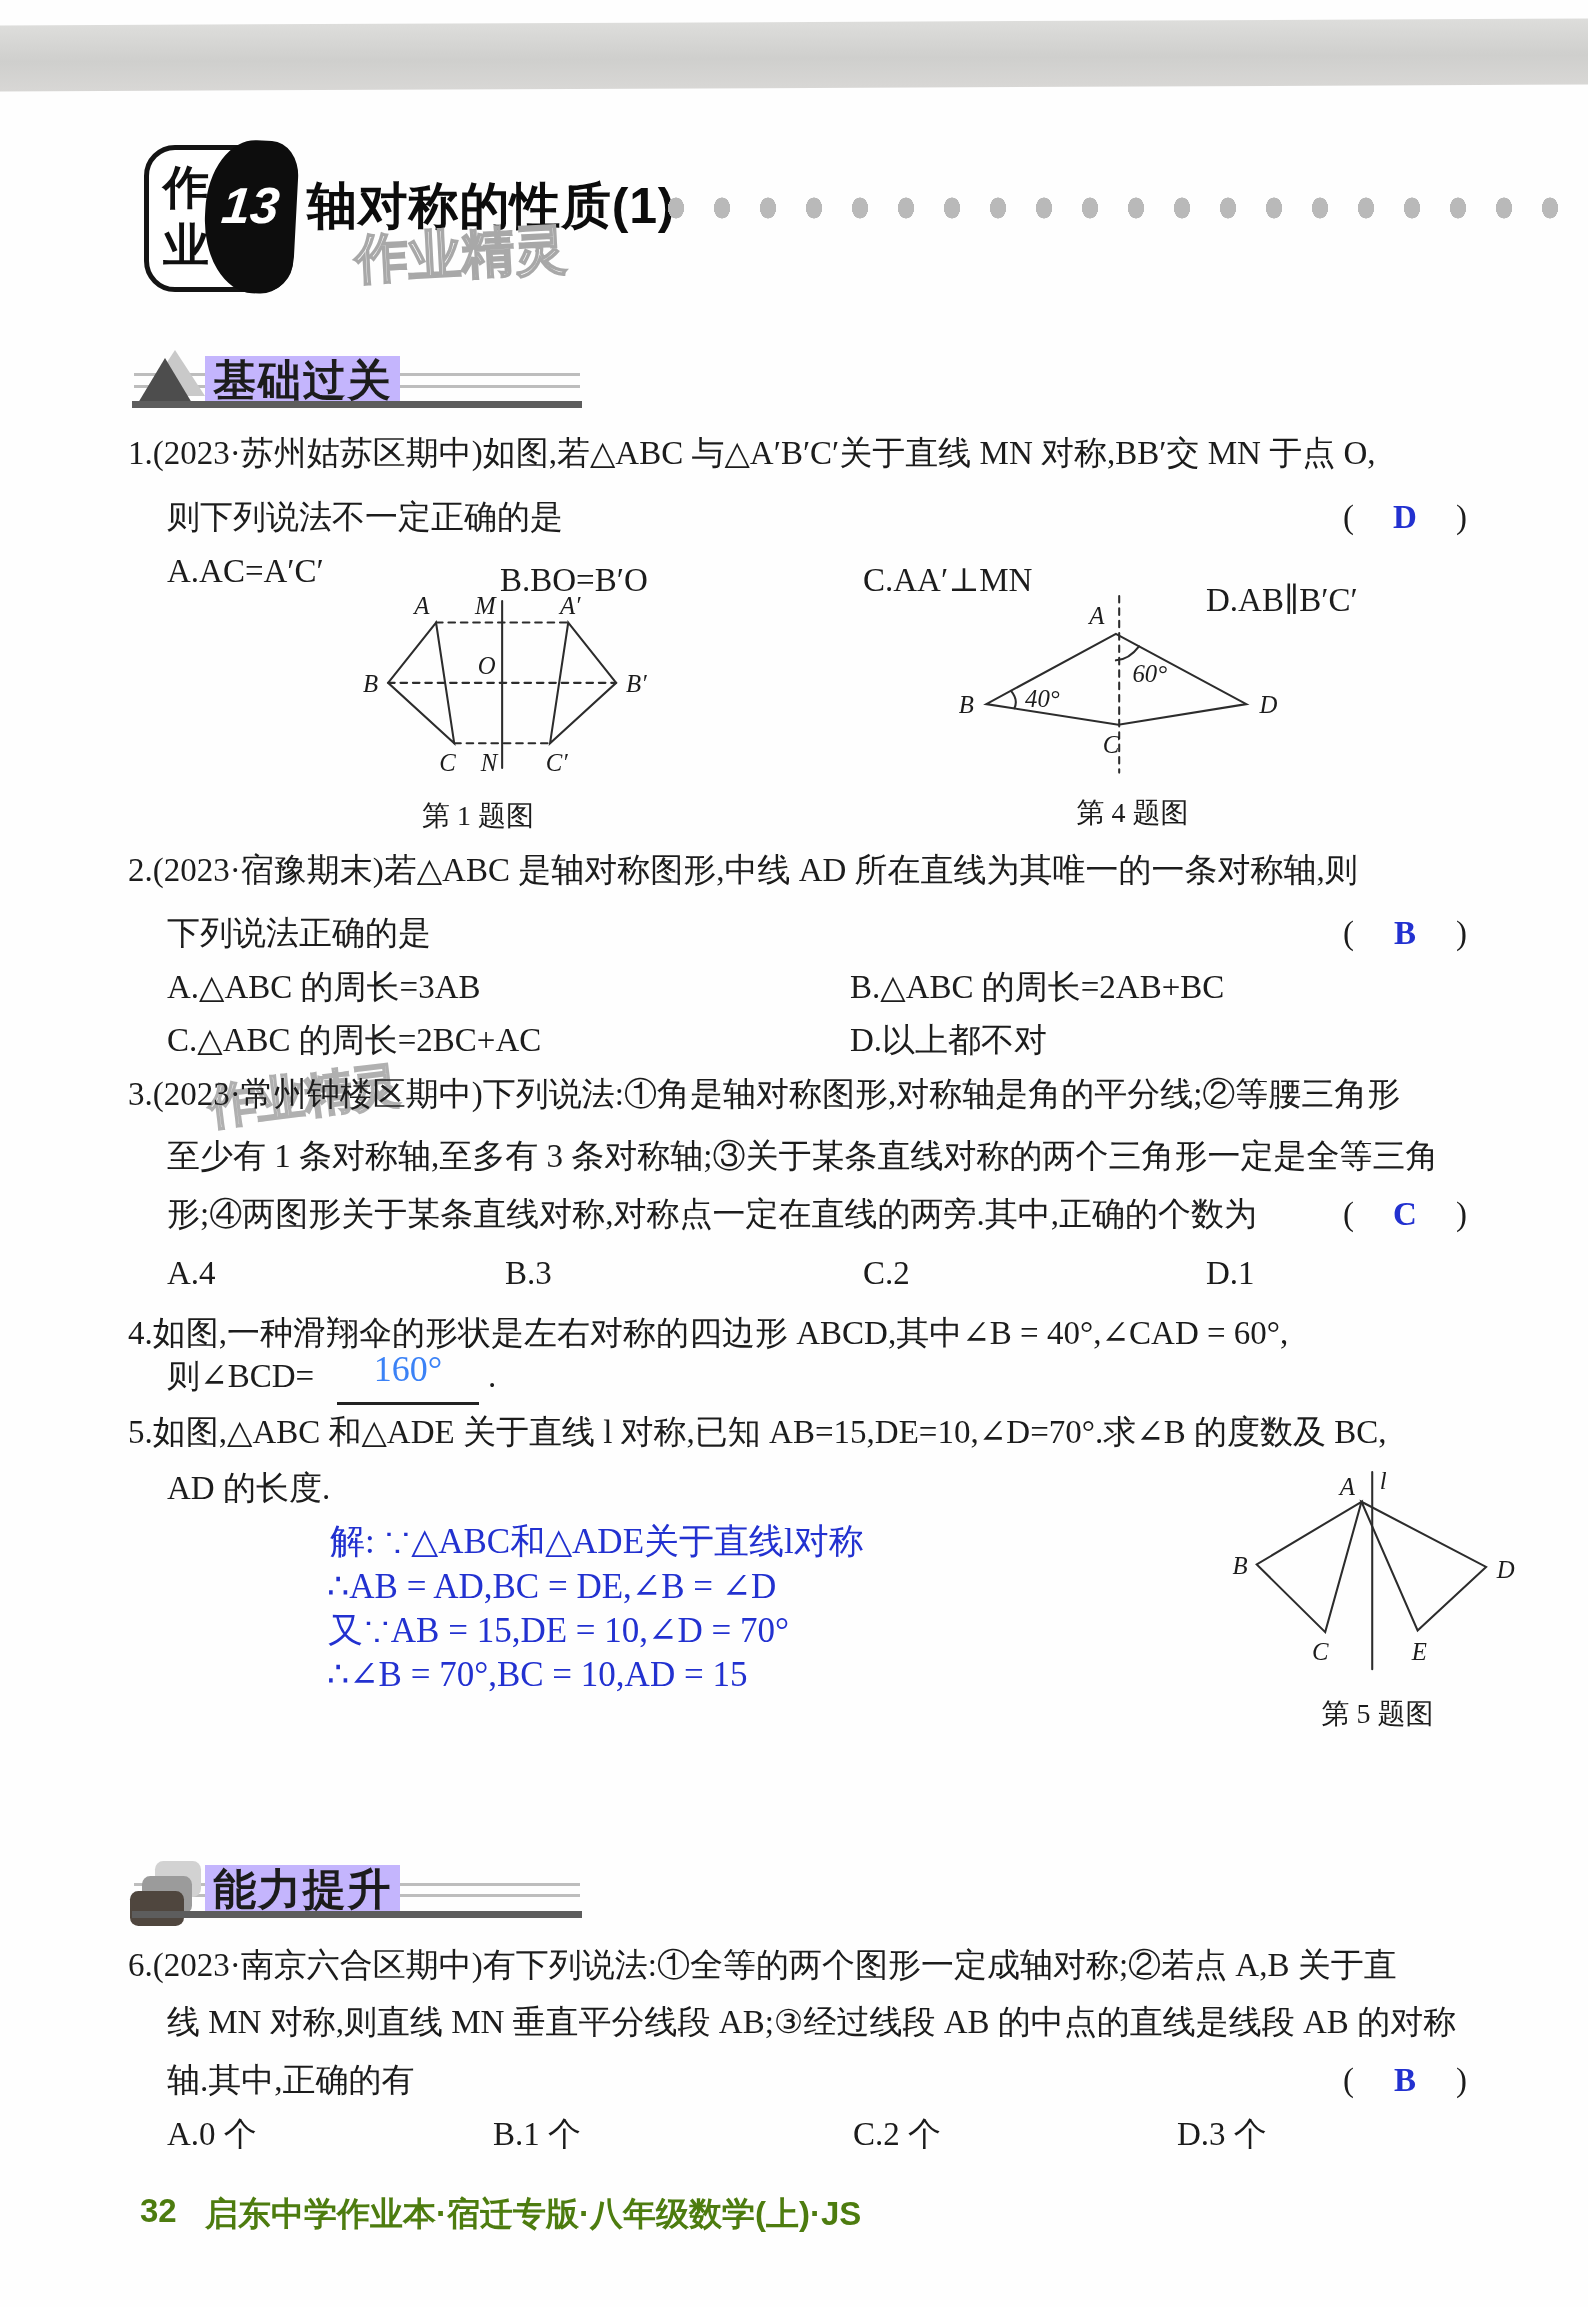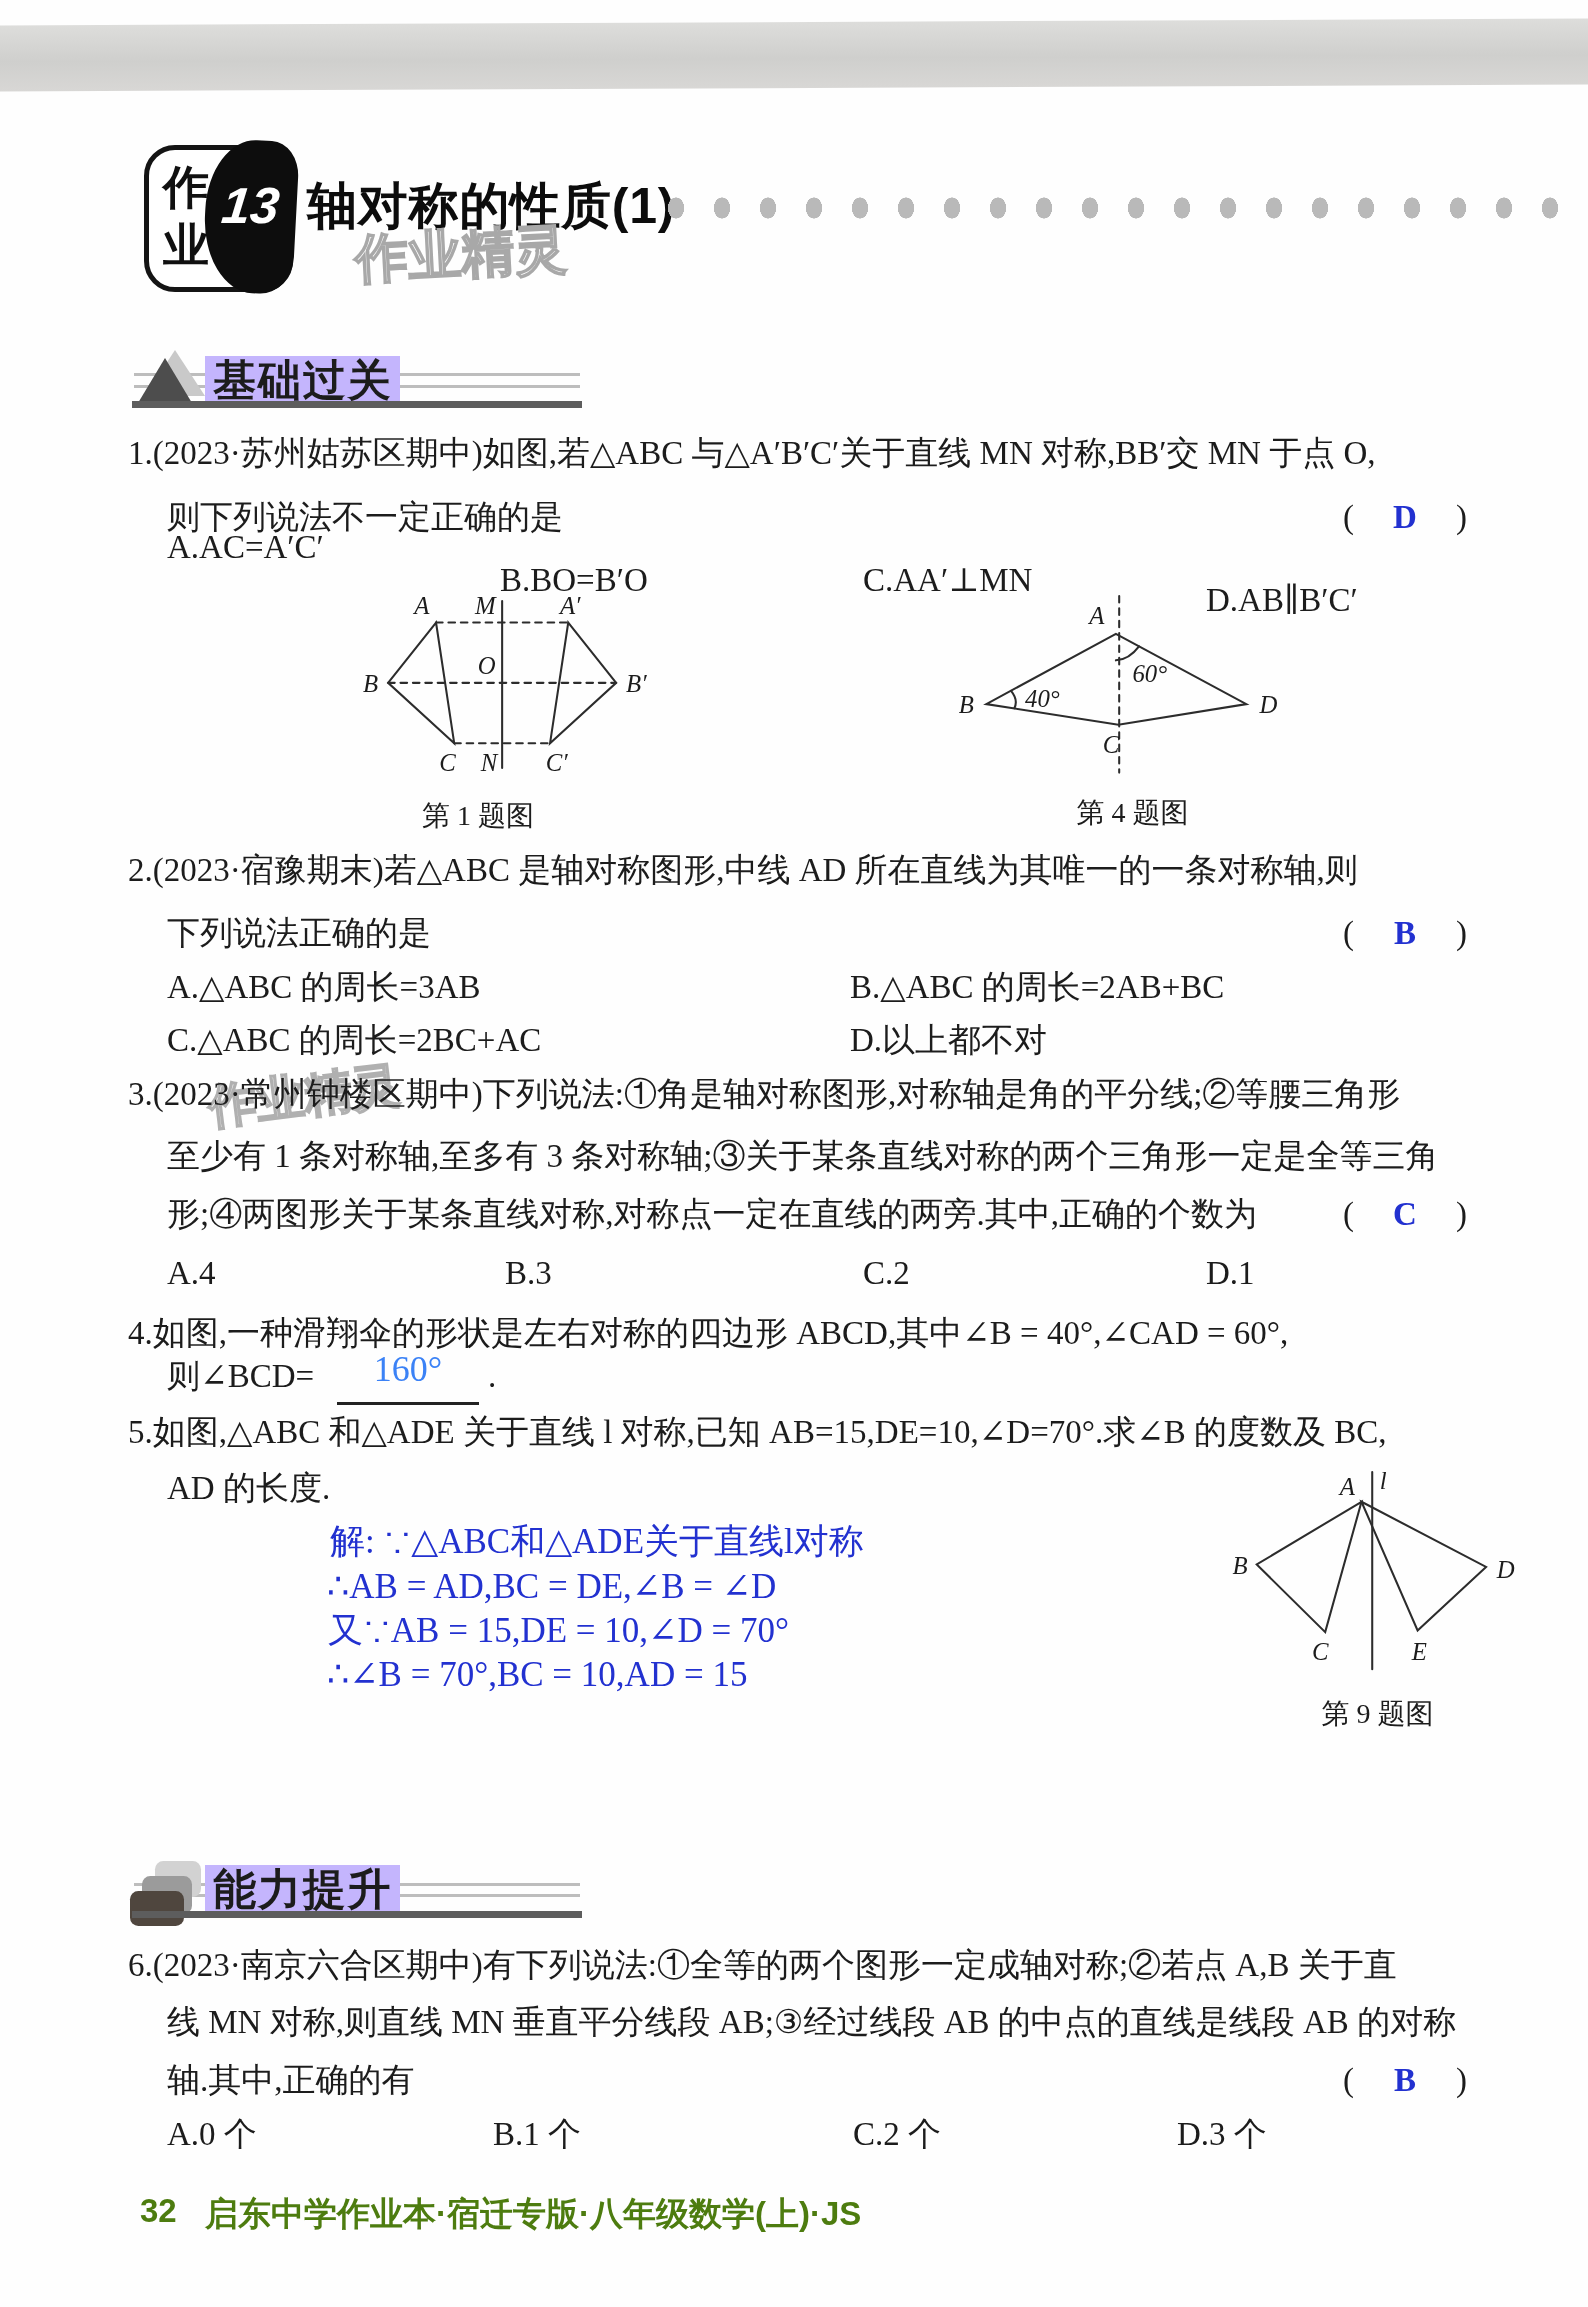--- a/index.html
+++ b/index.html
@@ -77,21 +77,21 @@
   <div class="sec-title" style="left:205px;top:356px;">基础过关</div>
   <div class="sec-thick" style="left:132px;top:401px;width:450px;"></div>
 
   <div class="line" style="left:128px;top:434px;">1.(2023·苏州姑苏区期中)如图,若△ABC 与△A′B′C′关于直线 MN 对称,BB′交 MN 于点 O,</div>
   <div class="line" style="left:167px;top:498px;">则下列说法不一定正确的是</div>
   <div class="ans" style="left:1343px;top:498px;">
     <span>(</span>
     <span class="ltr">D</span>
     <span>)</span>
   </div>
-  <div class="line" style="left:167px;top:528px;">A.AC=A′C′</div>
+  <div class="line" style="left:167px;top:552px;">A.AC=A′C′</div>
   <div class="line" style="left:500px;top:561px;">B.BO=B′O</div>
   <div class="line" style="left:863px;top:561px;">C.AA′⊥MN</div>
   <div class="line" style="left:1206px;top:561px;margin-top:20px;">D.AB∥B′C′</div>
 
   <svg class="fig" style="left:322px;top:596px;" width="314" height="182" viewBox="0 0 380 220">
     <line class="geo" x1="218" y1="6" x2="218" y2="208"></line>
     <polygon class="geo" points="138,32 80,105 160,178"></polygon>
     <polygon class="geo" points="298,32 356,105 276,178"></polygon>
     <line class="geo dash" x1="138" y1="32" x2="298" y2="32"></line>
     <line class="geo dash" x1="80" y1="105" x2="356" y2="105"></line>
@@ -165,21 +165,21 @@
     <line class="geo" x1="193" y1="6" x2="193" y2="245"></line>
     <polygon class="geo" points="180,42 53,118 136,200"></polygon>
     <polygon class="geo" points="180,42 331,121 248,198"></polygon>
     <text x="202" y="26" text-anchor="start">l</text>
     <text x="172" y="34" text-anchor="end">A</text>
     <text x="42" y="130" text-anchor="end">B</text>
     <text x="130" y="234" text-anchor="middle">C</text>
     <text x="344" y="134" text-anchor="start">D</text>
     <text x="250" y="234" text-anchor="middle">E</text>
   </svg>
-  <div class="cap" style="left:1291px;top:1695px;width:173px;">第 9 题图</div>
+  <div class="cap" style="left:1291px;top:1695px;width:173px;">第 5 题图</div>
 
   <div class="sec-line" style="left:134px;top:1883px;width:446px;"></div>
   <div class="sec-line" style="left:134px;top:1894px;width:446px;"></div>
   <div class="cube" style="left:155px;top:1861px;width:46px;height:36px;background:#d2d2d2;"></div>
   <div class="cube" style="left:142px;top:1876px;width:50px;height:38px;background:#9b9b9b;"></div>
   <div class="cube" style="left:130px;top:1891px;width:54px;height:35px;background:#4f463e;"></div>
   <div class="sec-title" style="left:205px;top:1865px;">能力提升</div>
   <div class="sec-thick" style="left:132px;top:1911px;width:450px;"></div>
 
   <div class="line" style="left:128px;top:1946px;">6.(2023·南京六合区期中)有下列说法:①全等的两个图形一定成轴对称;②若点 A,B 关于直</div>

